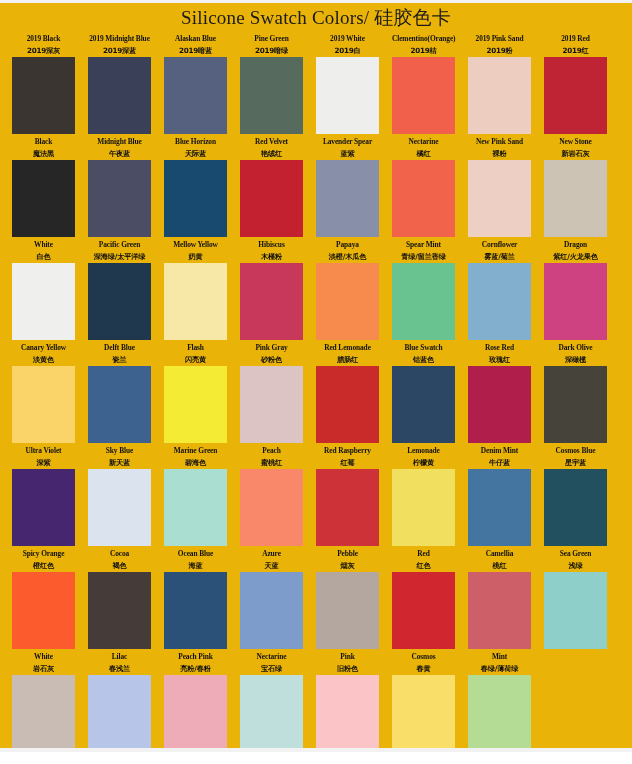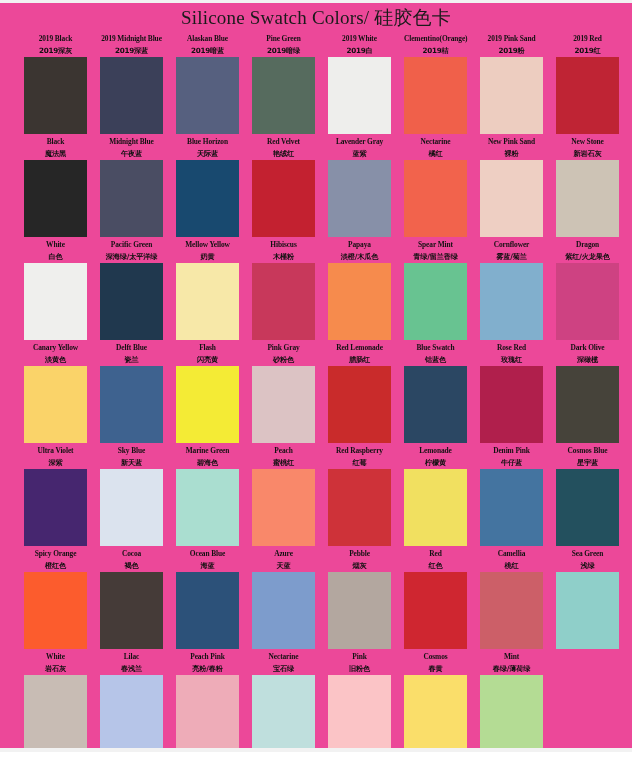--- a/index.html
+++ b/index.html
@@ -13,21 +13,21 @@
     height: 764px;
     overflow: hidden;
     font-family: "Liberation Serif", "DejaVu Serif", serif;
     color: #111111;
     position: relative;
   }
   #page {
     width: 632px;
     height: 752px;
     position: relative;
-    background: #ec4899;
+    background: #eab308;
     box-sizing: border-box;
   }
   .topline {
     position: absolute;
     top: 0; left: 0;
     width: 632px;
     height: 3px;
     background: #f2f2f2;
   }
   .title {
@@ -35,21 +35,21 @@
     font-family: "Liberation Serif", "DejaVu Serif", serif;
     font-size: 19px;
     font-weight: 400;
     letter-spacing: 0.2px;
     color: #1a1a1a;
     padding-top: 7px;
     padding-bottom: 2px;
     line-height: 22px;
   }
   .grid {
-    padding: 0 24px;
+    padding: 0 12px;
     box-sizing: border-box;
   }
   .row {
     display: flex;
     flex-direction: column;
     width: 608px;
   }
   .labels {
     display: flex;
     width: 608px;
@@ -174,21 +174,21 @@
         </div>
         <div class="cell-label">
           <span class="en">Blue Horizon</span>
           <span class="zh">天际蓝</span>
         </div>
         <div class="cell-label">
           <span class="en">Red Velvet</span>
           <span class="zh">艳绒红</span>
         </div>
         <div class="cell-label">
-          <span class="en">Lavender Gray</span>
+          <span class="en">Lavender Spear</span>
           <span class="zh">蓝紫</span>
         </div>
         <div class="cell-label">
           <span class="en">Nectarine</span>
           <span class="zh">橘红</span>
         </div>
         <div class="cell-label">
           <span class="en">New Pink Sand</span>
           <span class="zh">裸粉</span>
         </div>
@@ -323,21 +323,21 @@
         </div>
         <div class="cell-label">
           <span class="en">Red Raspberry</span>
           <span class="zh">红莓</span>
         </div>
         <div class="cell-label">
           <span class="en">Lemonade</span>
           <span class="zh">柠檬黄</span>
         </div>
         <div class="cell-label">
-          <span class="en">Denim Pink</span>
+          <span class="en">Denim Mint</span>
           <span class="zh">牛仔蓝</span>
         </div>
         <div class="cell-label">
           <span class="en">Cosmos Blue</span>
           <span class="zh">星宇蓝</span>
         </div>
       </div>
       <div class="swatches">
         <div class="swatch" style="background: rgb(70, 38, 111);"></div>
         <div class="swatch" style="background: rgb(219, 227, 238);"></div>

